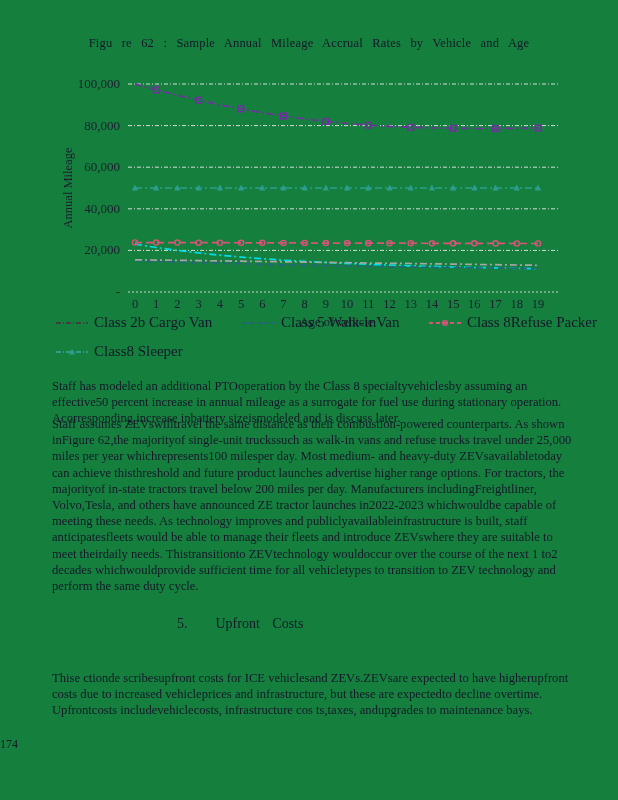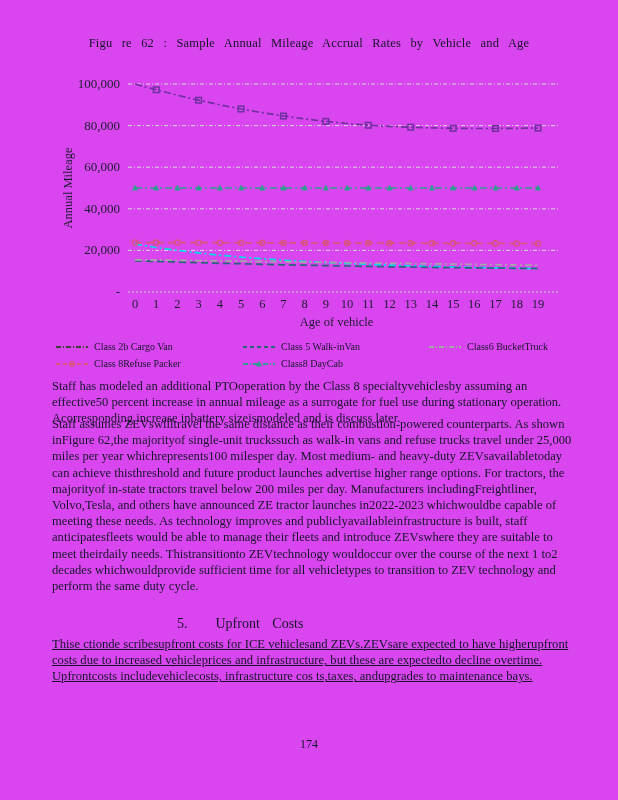--- a/index.html
+++ b/index.html
@@ -1,36 +1,36 @@
 <!DOCTYPE html>
 <html><head>
 <meta charset="utf-8">
 <style>
   html,body{margin:0;padding:0;background:#ffffff;}
-  .page{position:relative;width:618px;height:800px;background:#d946ef;overflow:hidden;
+  .page{position:relative;width:618px;height:800px;background:#15803d;overflow:hidden;
         font-family:"Liberation Serif", serif;color:#16162a;}
   .figure-title{position:absolute;top:36px;left:0;right:0;text-align:center;
         font-size:12.5px;word-spacing:6px;letter-spacing:.2px;}
   .chart-svg{position:absolute;top:66px;left:0;}
   .tick{font-family:"Liberation Serif",serif;font-size:12.5px;fill:#1c1c30;}
   .ytick{font-family:"Liberation Serif",serif;font-size:13px;fill:#1c1c30;}
   .axis-title{font-family:"Liberation Serif",serif;font-size:12.5px;fill:#1c1c30;}
-  .legend{position:absolute;top:341px;left:55px;width:540px;display:grid;
-        grid-template-columns:187px 186px auto;row-gap:6px;font-size:10px;}
+  .legend{position:absolute;top:314px;left:55px;width:540px;display:grid;
+        grid-template-columns:187px 186px auto;row-gap:12px;font-size:15px;}
   .legend-item{display:flex;align-items:center;gap:5px;white-space:nowrap;}
   .legend-swatch{flex:0 0 auto;}
   p.body{position:absolute;left:52px;width:526px;margin:0;font-size:12.6px;
         line-height:16.2px;text-align:left;}
   .p1{top:378px;}
   .p2{top:416px;}
-  .p3{top:636px;text-decoration:underline;}
+  .p3{top:670px;}
   .heading{position:absolute;top:616px;left:130px;font-size:14px;margin-left:47px;}
   .heading .num{margin-right:28px;}
   .heading .ttl{word-spacing:9px;}
-  .page-number{position:absolute;top:737px;left:0;right:0;text-align:center;font-size:12px;}
+  .page-number{position:absolute;top:737px;left:0;right:0;text-align:left;font-size:12px;}
 </style>
 </head>
 <body>
 
 <div class="page">
 
   <div class="figure-title">Figu re 62 : Sample Annual Mileage Accrual Rates by Vehicle and Age</div>
 
   <svg id="chart-svg" class="chart-svg" width="618" height="266">
       <line x1="128" x2="560" y1="184.4" y2="184.4" stroke="#d9d9d9" stroke-width="1" stroke-dasharray="4 2 1 2"></line>
@@ -133,37 +133,31 @@
         <span>Class 2b Cargo Van</span>
       </div>
       <div class="legend-item">
         <svg width="34" height="10" class="legend-swatch">
           <line x1="1" x2="33" y1="5" y2="5" stroke="#25657b" stroke-width="2" stroke-dasharray="4 3"></line>
         </svg>
         <span>Class 5 Walk-inVan</span>
       </div>
       <div class="legend-item">
         <svg width="34" height="10" class="legend-swatch">
-          <line x1="1" x2="33" y1="5" y2="5" stroke="#a6a6a6" stroke-width="2" stroke-dasharray="5 2 1 2"></line>
-        </svg>
-        <span>Class6 BucketTruck</span>
-      </div>
-      <div class="legend-item">
-        <svg width="34" height="10" class="legend-swatch">
           <line x1="1" x2="33" y1="5" y2="5" stroke="#d9537a" stroke-width="2" stroke-dasharray="4 3"></line>
           <circle cx="17" cy="5" r="2.4" fill="none" stroke="#d9537a" stroke-width="1.3"></circle>
         </svg>
         <span>Class 8Refuse Packer</span>
       </div>
       <div class="legend-item">
         <svg width="34" height="10" class="legend-swatch">
           <line x1="1" x2="33" y1="5" y2="5" stroke="#2e9c8f" stroke-width="2" stroke-dasharray="5 2 1 2"></line>
           <path d="M17 1.8L20 7.6L14 7.6Z" fill="#2e9c8f"></path>
         </svg>
-        <span>Class8 DayCab</span>
+        <span>Class8 Sleeper</span>
       </div>
     </div>
 
   <p class="body p1">Staff has modeled an additional PTOoperation  by the Class 8 specialtyvehiclesby assuming an effective50 percent increase in annual mileage as a surrogate for fuel use  during stationary operation. Acorresponding increase inbattery sizeismodeled and is discuss later.</p>
 
   <p class="body p2">Staff assumes ZEVswilltravel the same distance as their combustion-powered counterparts. As shown inFigure 62,the majorityof single-unit truckssuch as walk-in vans and refuse trucks travel under 25,000 miles per year whichrepresents100 milesper day. Most medium- and heavy-duty ZEVsavailabletoday can achieve thisthreshold and future product launches advertise higher range options. For tractors, the majorityof in-state tractors travel below 200 miles per day. Manufacturers includingFreightliner, Volvo,Tesla, and others have announced ZE tractor launches in2022-2023 whichwouldbe capable of meeting these needs. As technology improves and publiclyavailableinfrastructure is built, staff anticipatesfleets would be able to manage their fleets and introduce ZEVswhere they are suitable to meet theirdaily needs. Thistransitionto ZEVtechnology wouldoccur over the course of the next 1 to2 decades whichwouldprovide sufficient time for all vehicletypes to transition to ZEV technology and perform the same duty cycle.</p>
 
   <div class="heading">
     <span class="num">5.</span><span class="ttl">Upfront Costs</span>
   </div>

